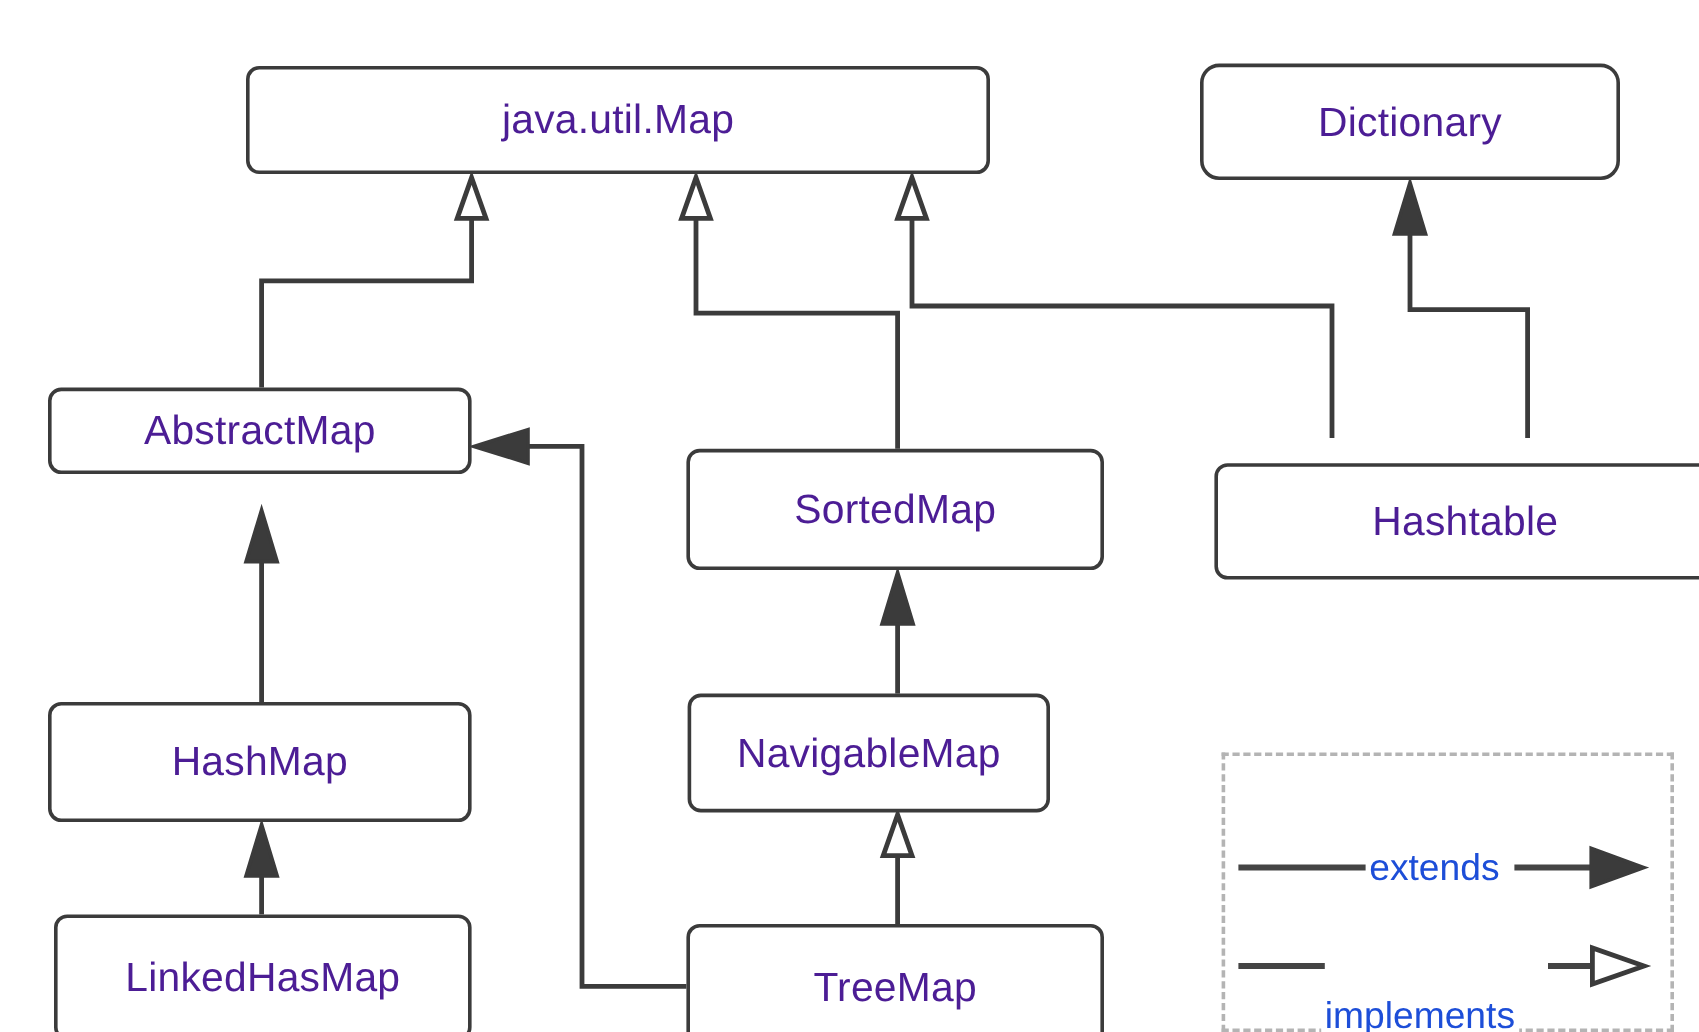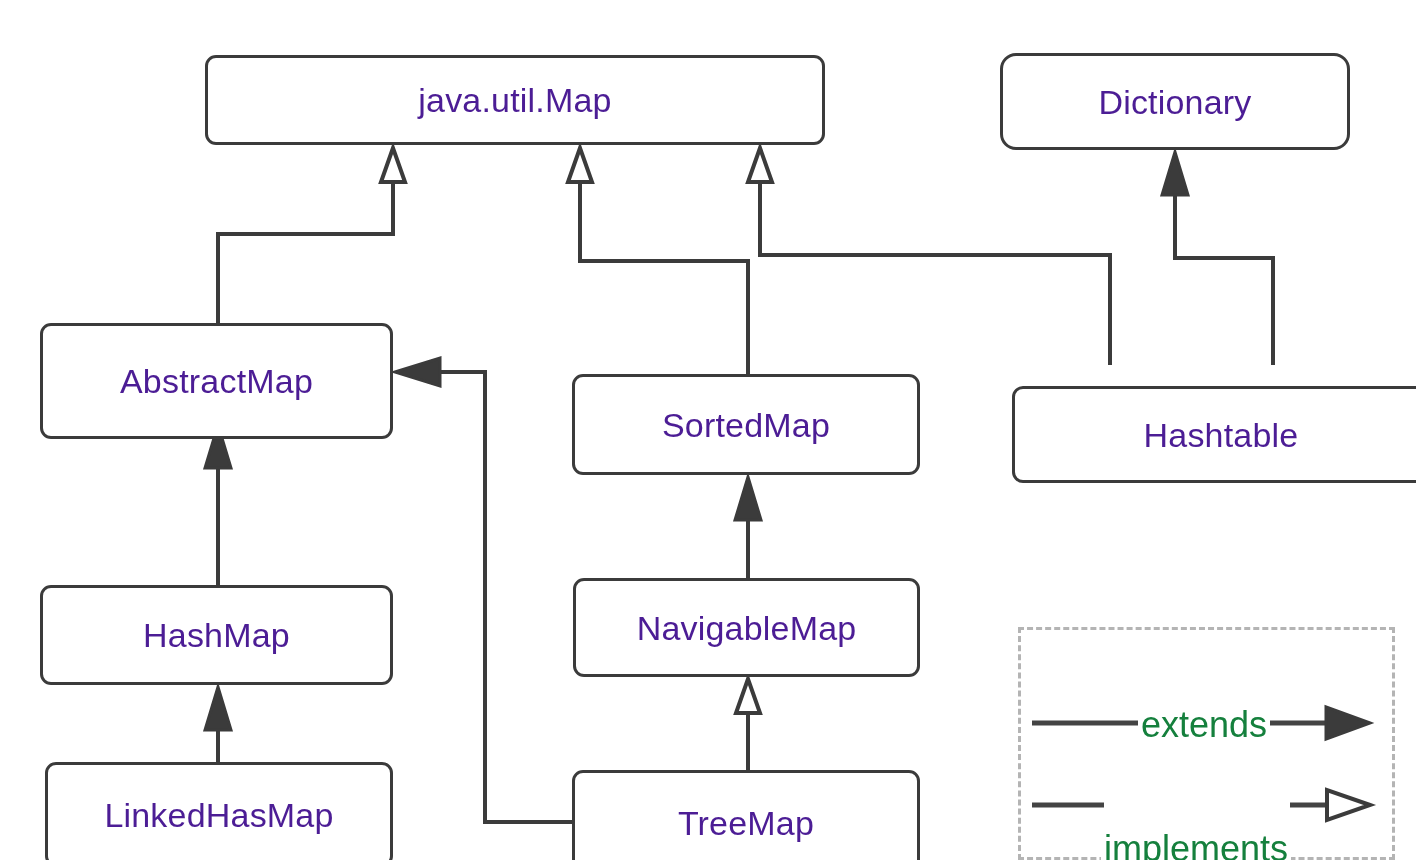--- a/index.html
+++ b/index.html
@@ -48,23 +48,23 @@
   .legend-box {
     position: absolute;
     box-sizing: border-box;
     border: 3px dashed #b4b4b4;
     background: transparent;
     z-index: 2;
   }
   .legend-label {
     position: absolute;
     font-family: "Liberation Sans", sans-serif;
-    font-size: 36px;
+    font-size: 31px;
     font-weight: 400;
-    color: #15803d;
+    color: #1d4ed8;
     background: #ffffff;
     padding: 0 3px;
     white-space: nowrap;
     line-height: 1;
     z-index: 4;
   }
 </style>
 </head>
 <body>
 
@@ -138,37 +138,37 @@
   </svg>
 
   <div class="node" style="left:205px; top:55px; width:620px; height:90px;">
     <span class="node-label">java.util.Map</span>
   </div>
 
   <div class="node" style="left:1000px; top:53px; width:350px; height:97px;border-radius:16px;">
     <span class="node-label">Dictionary</span>
   </div>
 
-  <div class="node" style="left:40px; top:323px; width:353px; height:116px;">
+  <div class="node" style="left:40px; top:323px; width:353px; height:72px;">
     <span class="node-label">AbstractMap</span>
   </div>
 
   <div class="node" style="left:572px; top:374px; width:348px; height:101px;">
     <span class="node-label">SortedMap</span>
   </div>
 
   <div class="node" style="left:1012px; top:386px; width:418px; height:97px;">
     <span class="node-label">Hashtable</span>
   </div>
 
   <div class="node" style="left:40px; top:585px; width:353px; height:100px;">
     <span class="node-label">HashMap</span>
   </div>
 
-  <div class="node" style="left:573px; top:578px; width:347px; height:99px;">
+  <div class="node" style="left:573px; top:578px; width:302px; height:99px;">
     <span class="node-label">NavigableMap</span>
   </div>
 
   <div class="node" style="left:45px; top:762px; width:348px; height:105px;">
     <span class="node-label">LinkedHasMap</span>
   </div>
 
   <div class="node" style="left:572px; top:770px; width:348px; height:105px;">
     <span class="node-label">TreeMap</span>
   </div>

